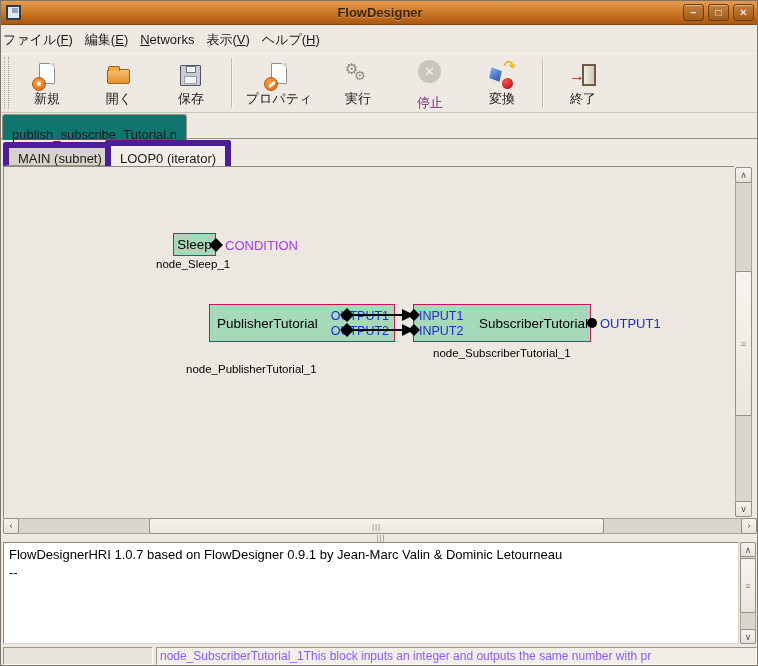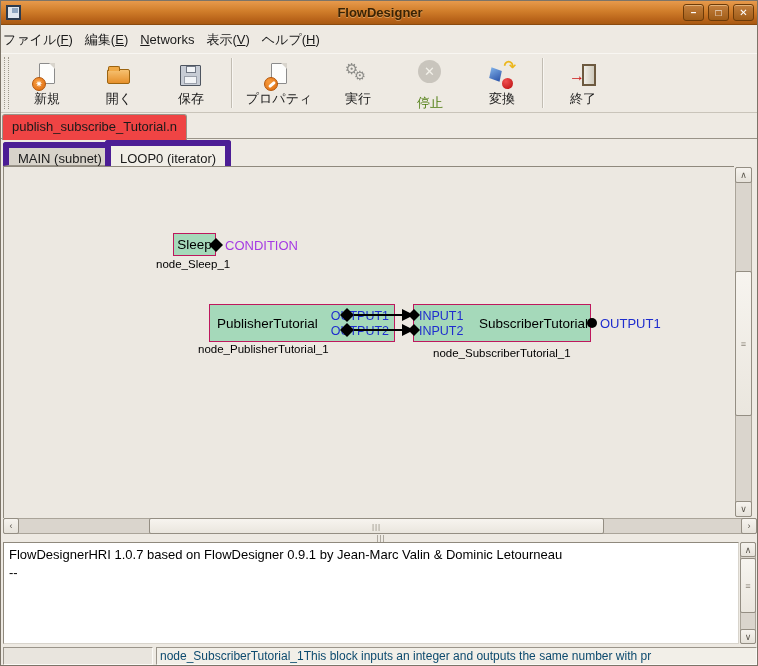--- a/index.html
+++ b/index.html
@@ -31,21 +31,21 @@
   
   .menubar{position:absolute;left:0;top:25px;width:758px;height:27px;display:flex;align-items:center;padding-left:2px;gap:12px;font-size:13px;}
   .menu-item{white-space:nowrap;}
   .menu-item .mnemonic{text-decoration:underline;}
   
   .toolbar{position:absolute;left:0;top:52px;width:758px;height:60px;border-top:1px solid #f8f6f2;border-bottom:1px solid #c9c4ba;display:flex;align-items:stretch;}
   .tb-grip{width:5px;margin:3px 2px 3px 3px;border-left:1px dotted #9d978b;border-right:1px dotted #9d978b;}
   .tb-btn{width:72px;display:flex;flex-direction:column;align-items:center;justify-content:center;gap:3px;padding-top:2px;}
   .tb-btn.wide{width:86px;}
   .tb-label{font-size:13px;line-height:14px;}
-  .tb-btn.disabled .tb-label{color:#4d7c0f;margin-top:8px;}
+  .tb-btn.disabled .tb-label{color:#701a75;margin-top:8px;}
   .tb-sep{width:1px;background:#c2bdb3;margin:4px 4px;box-shadow:1px 0 0 #f8f6f2;}
   .tb-iconbox{position:relative;width:30px;height:26px;}
   .icon-page{position:absolute;left:7px;top:0;width:16px;height:21px;background:#fdfdfc;border:1px solid #8b8b8b;border-radius:1px;}
   .icon-page::after{content:"";position:absolute;right:-1px;top:-1px;border-style:solid;border-width:0 6px 6px 0;border-color:transparent #d8d4cc transparent transparent;}
   .badge{position:absolute;width:14px;height:14px;border-radius:50%;background:radial-gradient(circle at 35% 30%,#f79a3c,#dd6c10);border:1px solid #b35408;color:#fff;text-align:center;font-size:9px;line-height:13px;}
   .badge.bl{left:0;bottom:-2px;}
   .wrench-bar{position:absolute;left:3px;top:5px;width:8px;height:3px;background:#fff;border-radius:2px;transform:rotate(-40deg);}
   .icon-folder{position:absolute;left:3px;top:6px;width:23px;height:15px;background:linear-gradient(180deg,#f6c171,#e6902b);border:1px solid #9c6410;border-radius:2px 2px 2px 2px;}
   .icon-folder::before{content:"";position:absolute;left:0;top:-4px;width:10px;height:4px;background:#efa947;border:1px solid #9c6410;border-bottom:none;border-radius:2px 2px 0 0;}
   .icon-floppy{position:absolute;left:4px;top:2px;width:21px;height:21px;background:#c7ccd5;border:1px solid #4e5560;border-radius:1px;}
@@ -57,21 +57,21 @@
   .icon-stop{position:absolute;left:3px;top:1px;width:23px;height:23px;border-radius:50%;background:#c9c5bd;color:#f3f1ea;font-size:13px;font-weight:bold;line-height:23px;text-align:center;}
   .icon-convert{position:absolute;left:1px;top:0;width:28px;height:26px;}
   .cv-diamond{position:absolute;left:2px;top:6px;width:11px;height:11px;background:linear-gradient(135deg,#7fb0e8,#2a52a8);transform:rotate(20deg) skew(8deg);}
   .cv-arrow{position:absolute;right:0px;top:-6px;color:#ecb71c;font-size:15px;font-weight:bold;}
   .cv-circle{position:absolute;right:3px;bottom:0;width:11px;height:11px;border-radius:50%;background:radial-gradient(circle at 35% 30%,#f05050,#b80c0c);}
   .icon-exit{position:absolute;left:4px;top:1px;width:26px;height:24px;}
   .exit-door{position:absolute;right:2px;top:0;width:14px;height:22px;background:linear-gradient(90deg,#efede6,#cfcabd);border:2px solid #6d5a40;}
   .exit-arrow{position:absolute;left:-3px;top:3px;color:#cc1414;font-size:16px;font-weight:bold;}
   
   .tabrow1{position:absolute;left:0;top:112px;width:758px;height:26px;border-bottom:1px solid #999388;}
-  .tab-doc{position:absolute;left:1px;top:1px;height:26px;padding:0 9px;background:#ef4444;border:1px solid #999388;border-bottom:none;border-radius:3px 3px 0 0;font-size:13px;line-height:24px;text-align:right;}
+  .tab-doc{position:absolute;left:1px;top:1px;height:26px;padding:8px 9px;background:#0f766e;border:1px solid #999388;border-bottom:none;border-radius:3px 3px 0 0;font-size:13px;line-height:24px;text-align:right;}
   .tabrow2{position:absolute;left:0;top:138px;width:758px;height:27px;}
   .tab-sub{position:absolute;top:3px;height:24px;padding:0 9px;font-size:13px;line-height:22px;border:6px solid #4c1d95;border-radius:3px 3px 0 0;}
   .tab-sub.inactive{left:2px;background:#d8d3ca;border-bottom:1px solid #999388;}
   .tab-sub.active{left:104px;top:1px;height:26px;line-height:25px;background:#f1eee7;border-bottom:none;}
   
   .canvas{position:absolute;left:2px;top:165px;width:731px;height:352px;background:#ece8e1;border-top:1px solid #8f897d;border-left:1px solid #8f897d;}
   .node{position:absolute;background:#a5d9ba;border:1px solid #be185d;}
   .node-sleep{left:169px;top:66px;width:43px;height:23px;font-size:13px;display:flex;align-items:center;justify-content:center;}
   .node-pub{left:157px;top:137px;width:186px;height:38px;display:flex;align-items:center;margin-left:48px;}
   .node-sub{left:409px;top:137px;width:178px;height:38px;display:flex;align-items:center;}
@@ -79,21 +79,21 @@
   .node-pub .node-name{flex:1;padding-left:7px;}
   .node-sub .node-name{flex:1;text-align:right;padding-right:2px;}
   .ports{display:flex;flex-direction:column;justify-content:center;gap:1px;font-size:12.5px;color:#1f2dce;}
   .ports.out{align-items:flex-end;padding-right:5px;}
   .ports.in{align-items:center;padding-left:5px;}
   .ext-label{position:absolute;font-size:13px;}
   .cond-label{left:221px;top:71px;color:#a53ae3;}
   .out1-label{left:596px;top:149px;color:#1f2dce;}
   .inst-label{position:absolute;font-size:11.5px;color:#000;}
   .inst-sleep{left:152px;top:91px;}
-  .inst-pub{left:182px;top:176px;margin-left:12px;}
+  .inst-pub{left:182px;top:196px;}
   .inst-sub{left:429px;top:180px;}
   .connections{position:absolute;left:0;top:0;width:731px;height:352px;pointer-events:none;}
   
   .sb-btn{position:absolute;background:linear-gradient(180deg,#f6f3ee,#e6e2da);border:1px solid #948e83;border-radius:2px;color:#5c5throw649;color:#5a554c;text-align:center;}
   .sb-btn span{font-size:9px;line-height:14px;display:block;}
   .sb-track{position:absolute;background:#dad5cd;border:1px solid #aaa499;border-radius:2px;}
   .sb-thumb{position:absolute;background:linear-gradient(180deg,#f7f4ef,#eae6de);border:1px solid #948e83;border-radius:2px;color:#8d877b;text-align:center;}
   .vsb-canvas-track{left:734px;top:166px;width:17px;height:350px;}
   .vsb-canvas-up{left:734px;top:166px;width:17px;height:16px;}
   .vsb-canvas-down{left:734px;top:500px;width:17px;height:16px;}
@@ -107,21 +107,21 @@
   
   .console{position:absolute;left:2px;top:541px;width:736px;height:102px;background:#fff;border:1px solid #8f897d;border-right-color:#d8d4cc;border-bottom-color:#d8d4cc;padding:3px 5px;font-size:13px;line-height:18px;color:#000;overflow:hidden;}
   .vsb-console-track{left:739px;top:541px;width:16px;height:102px;}
   .vsb-console-up{left:739px;top:541px;width:16px;height:15px;}
   .vsb-console-down{left:739px;top:628px;width:16px;height:15px;}
   .vsb-console-thumb{left:739px;top:557px;width:16px;height:55px;font-size:9px;line-height:55px;}
   
   .statusbar{position:absolute;left:0;top:643px;width:758px;height:23px;display:flex;align-items:center;gap:3px;padding:0 2px;}
   .status-field{height:18px;border:1px solid #9a948a;border-bottom-color:#fbfaf6;border-right-color:#fbfaf6;background:#e9e5de;}
   .status-left{width:150px;}
-  .status-right{flex:1;background:#f2efe8;font-size:12px;line-height:16px;padding:0 3px;white-space:nowrap;overflow:hidden;color:#0c4a6e;}
+  .status-right{flex:1;background:#f2efe8;font-size:12px;line-height:16px;padding:0 3px;white-space:nowrap;overflow:hidden;color:#8b5cf6;}
 </style>
 </head>
 <body>
 
 <div class="window">
 
   <div class="titlebar">
     <div class="win-icon"></div>
     <div class="title-text">FlowDesigner</div>
     <div class="win-buttons">

